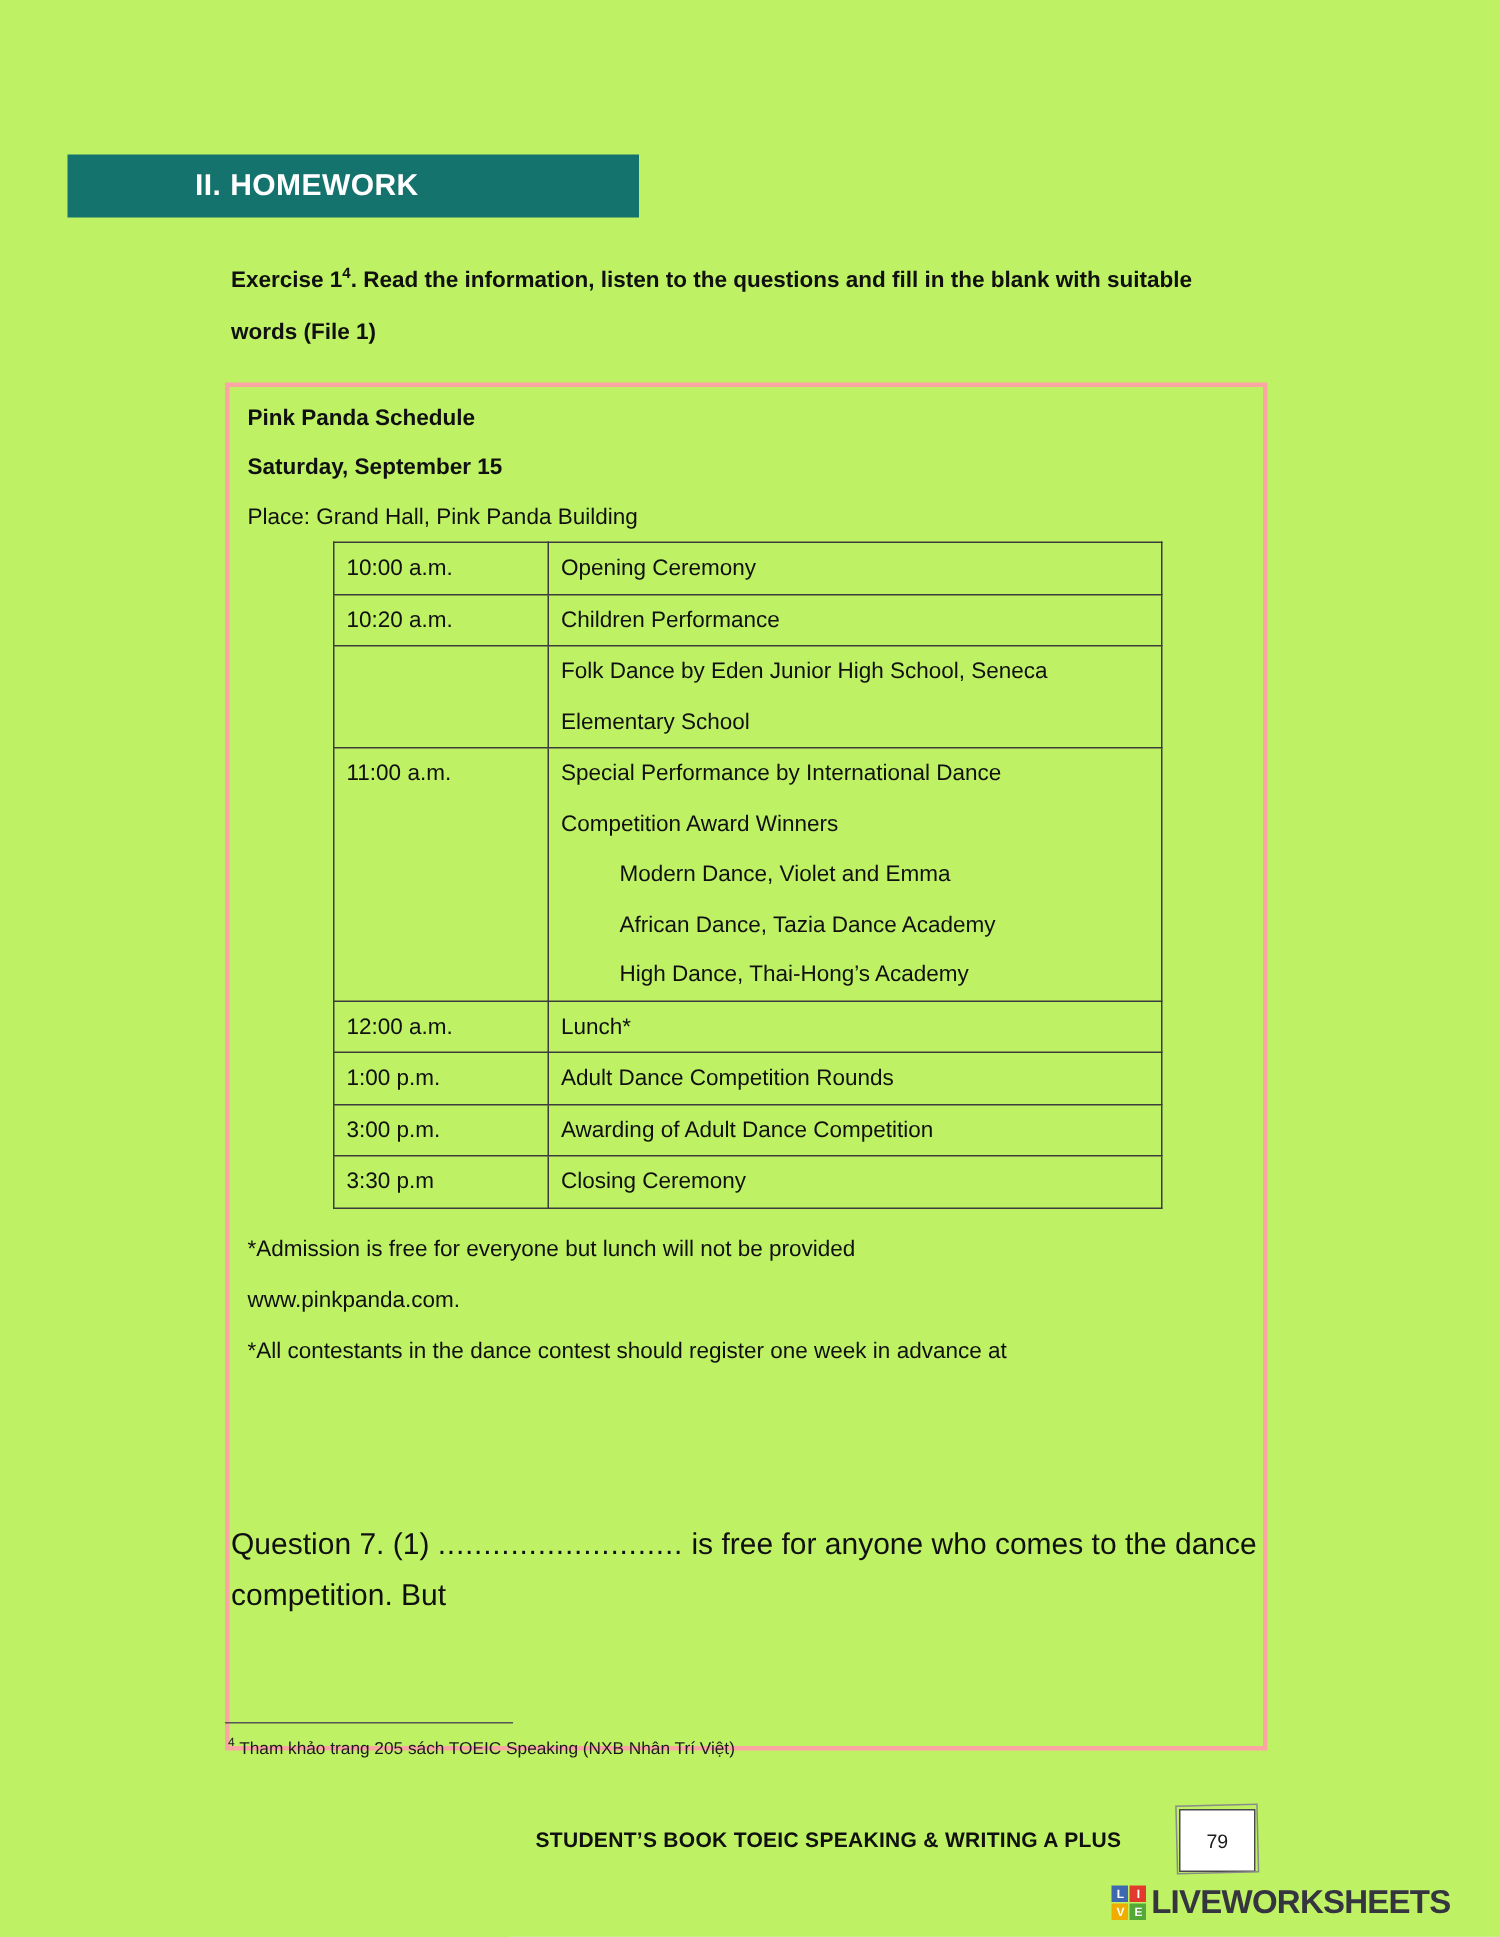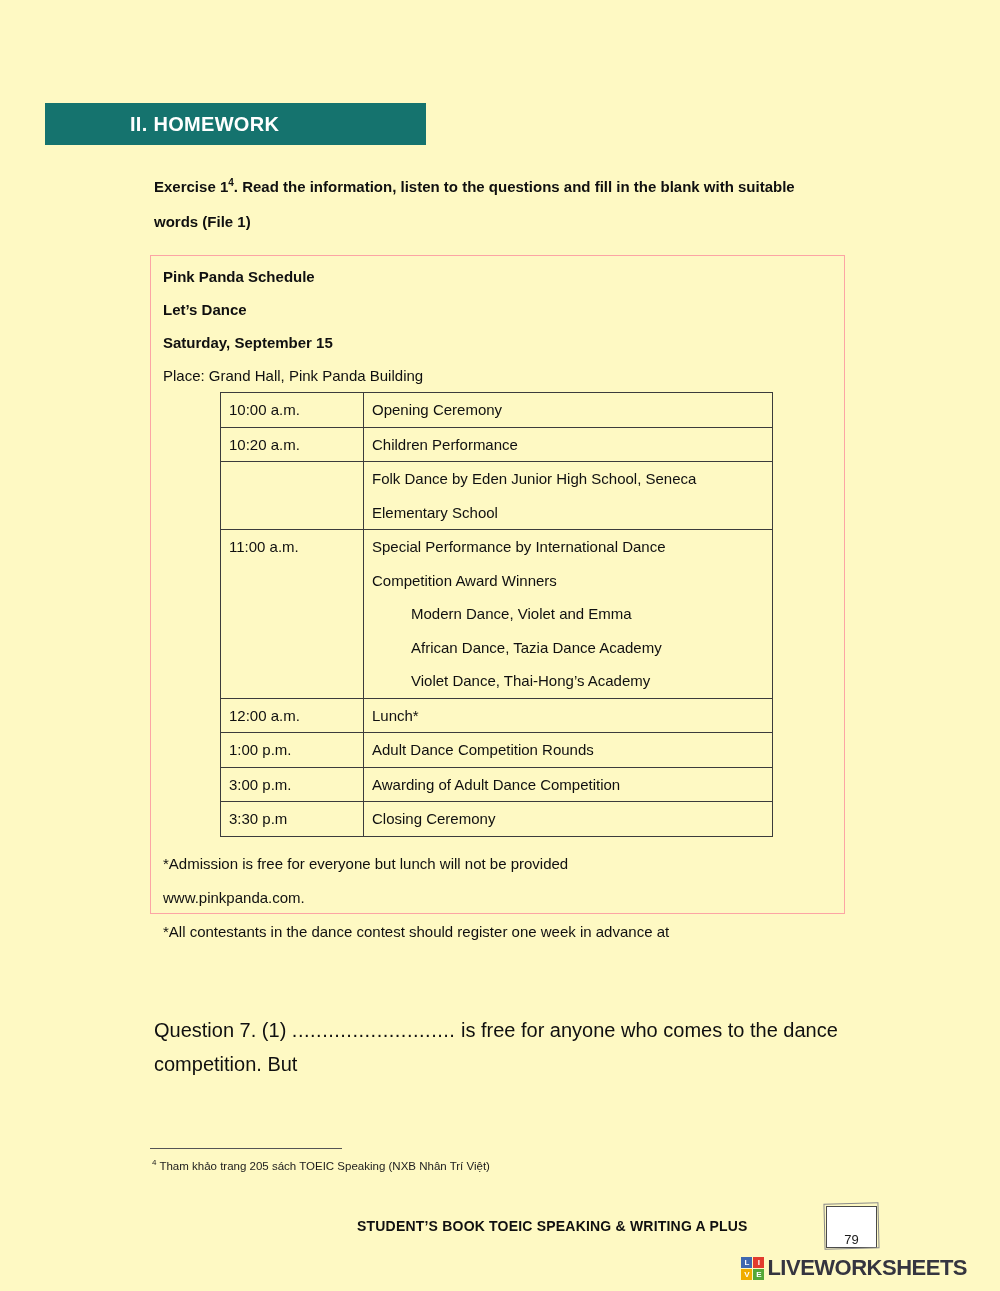--- a/index.html
+++ b/index.html
@@ -1,39 +1,39 @@
 <!DOCTYPE html>
 <html><head>
 <meta charset="utf-8">
 <style>
   * { margin:0; padding:0; box-sizing:border-box; }
   body { background:#e8e8e8; font-family:"Liberation Sans", sans-serif; }
   .page {
     position:relative; width:1000px; height:1291px; margin:0 auto;
-    background:#fef9c3; color:#000; overflow:hidden;
+    background:#bef264; color:#000; overflow:hidden;
   }
 
   
   .homework-bar {
     position:absolute; left:45px; top:103px; width:381px; height:42px;
     color:#ffffff; font-size:20px; font-weight:700;
     display:flex; align-items:center; padding-left:85px; letter-spacing:0.3px;
   }
 
   
   .exercise-block {
     position:absolute; left:154px; top:169px; width:720px;
     font-size:15px; font-weight:700; line-height:35px; color:#101010;
   }
   sup { font-size:10px; vertical-align:super; line-height:0; }
 
   
   .schedule-box {
-    position:absolute; left:150px; top:255px; width:695px; height:659px;
-    border:1px solid #fca5a5; padding:4px 12px 0 12px; font-size:15px; color:#101010;
+    position:absolute; left:150px; top:255px; width:695px; height:912px;
+    border:3px solid #fca5a5; padding:4px 12px 0 12px; font-size:15px; color:#101010;
   }
   .box-line { line-height:33px; white-space:nowrap; }
   .bold { font-weight:700; }
 
   table.schedule {
     border-collapse:collapse; margin-left:57px; margin-top:0; width:553px;
     table-layout:fixed;
   }
   table.schedule td {
     border:1px solid #3c3c3c; vertical-align:top; font-size:15px; padding:0 8px;
@@ -56,22 +56,22 @@
   .footnote-rule { position:absolute; left:150px; top:1148px; width:192px; height:1px; background:#555; }
   .footnote-text { position:absolute; left:152px; top:1160px; font-size:11.5px; color:#1c1c1c; }
   .footnote-text sup { font-size:8px; }
 
   
   .footer-title {
     position:absolute; left:357px; top:1218px;
     font-size:14px; font-weight:700; letter-spacing:0.2px; color:#101010;
   }
   .page-num-box {
-    position:absolute; left:826px; top:1206px; width:51px; height:42px;
-    border:1.5px solid #4a4a4a; display:flex; align-items:flex-end; justify-content:center;
+    position:absolute; left:786px; top:1206px; width:51px; height:42px;
+    border:1.5px solid #4a4a4a; display:flex; align-items:center; justify-content:center;
     font-size:13px; color:#1a1a1a; background:#fff;
   }
   .page-num-box::before {
     content:""; position:absolute; inset:-4px -3px -2px -3px;
     border:1px solid #8a8a8a; transform:rotate(-1.4deg); pointer-events:none;
   }
 
   
   .lw-logo {
     position:absolute; right:33px; top:1253px; height:30px;
@@ -93,21 +93,20 @@
     <span>II. HOMEWORK</span>
   </div>
 
   <div class="exercise-block">
     <div><span>Exercise 1</span><sup>4</sup><span>. Read the information, listen to the questions and fill in the blank with suitable</span></div>
     <div>words (File 1)</div>
   </div>
 
   <div class="schedule-box">
     <div class="box-line bold">Pink Panda Schedule</div>
-    <div class="box-line bold">Let’s Dance</div>
     <div class="box-line bold">Saturday, September 15</div>
     <div class="box-line">Place: Grand Hall, Pink Panda Building</div>
 
     <table class="schedule">
       <tbody>
         <tr>
           <td class="time">10:00 a.m.</td>
           <td class="event">
             <div>Opening Ceremony</div>
           </td>
@@ -125,21 +124,21 @@
             <div>Elementary School</div>
           </td>
         </tr>
         <tr>
           <td class="time">11:00 a.m.</td>
           <td class="event">
             <div>Special Performance by International Dance</div>
             <div>Competition Award Winners</div>
             <div class="indent">Modern Dance, Violet and Emma</div>
             <div class="indent">African Dance, Tazia Dance Academy</div>
-            <div class="indent">Violet Dance, Thai-Hong’s Academy</div>
+            <div class="indent">High Dance, Thai-Hong’s Academy</div>
           </td>
         </tr>
         <tr>
           <td class="time">12:00 a.m.</td>
           <td class="event">
             <div>Lunch*</div>
           </td>
         </tr>
         <tr>
           <td class="time">1:00 p.m.</td>

